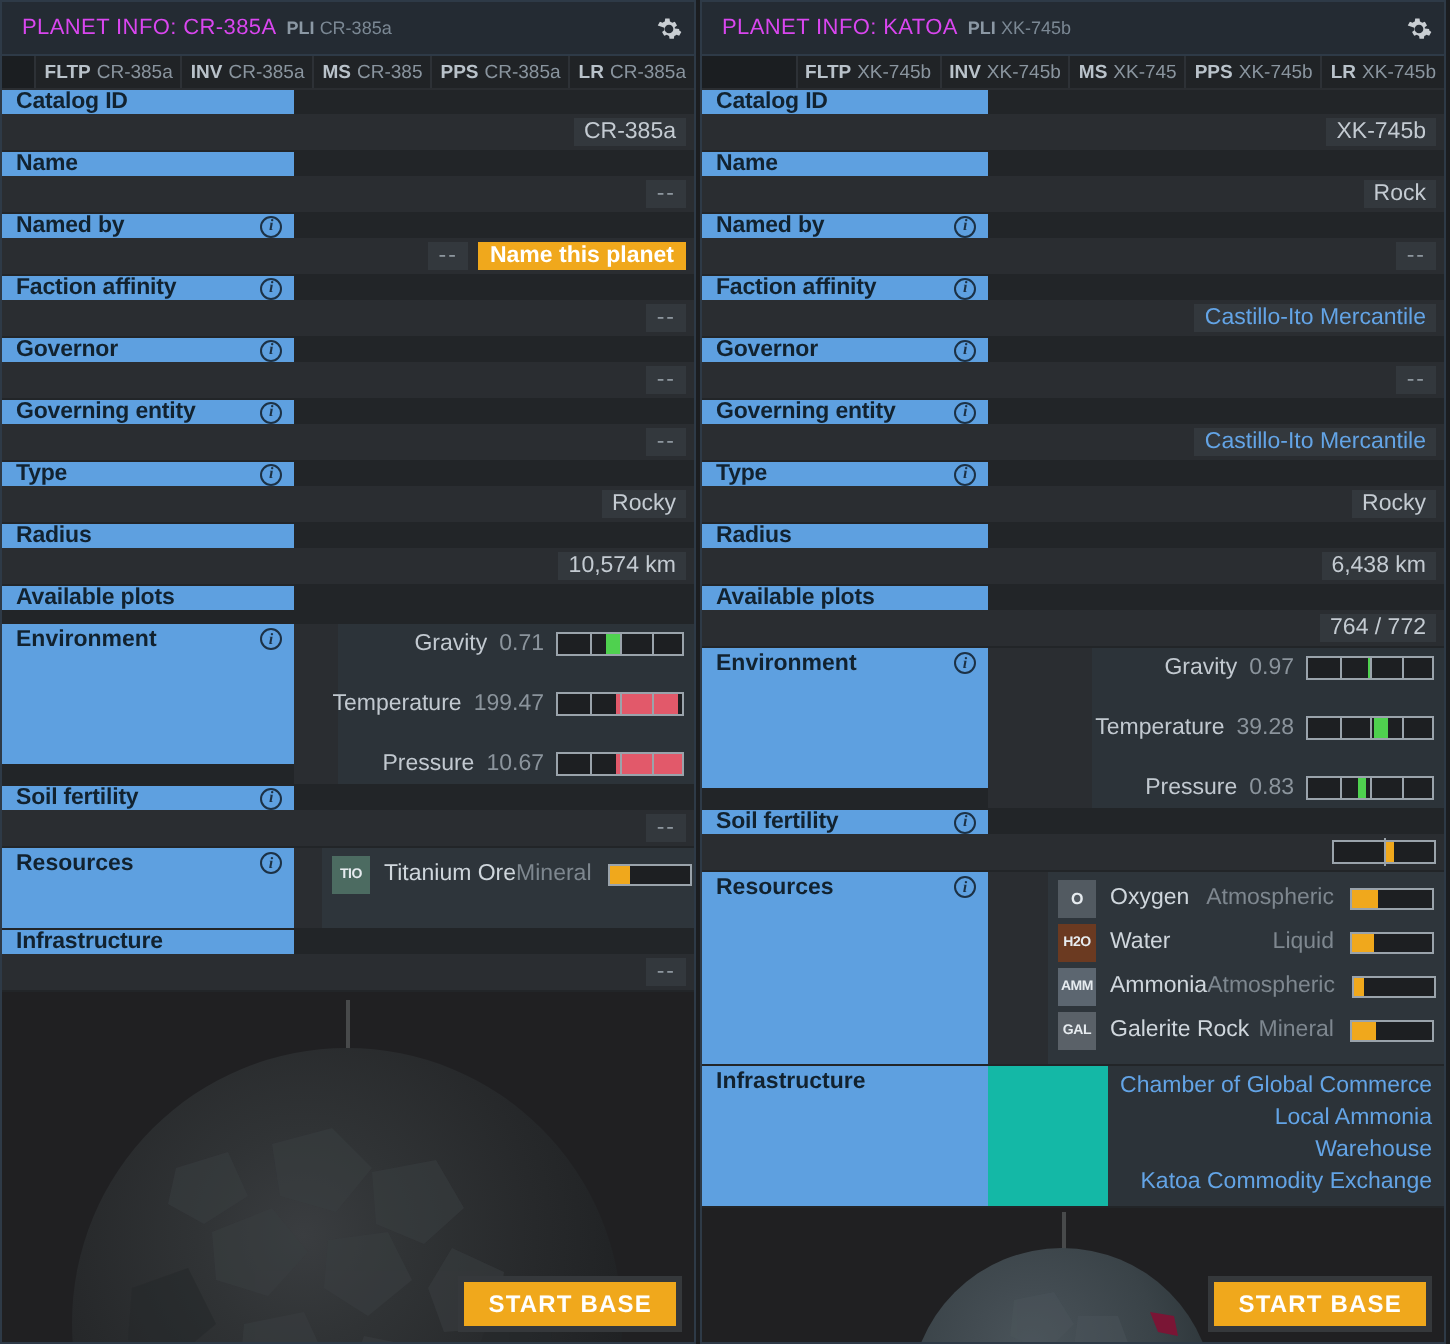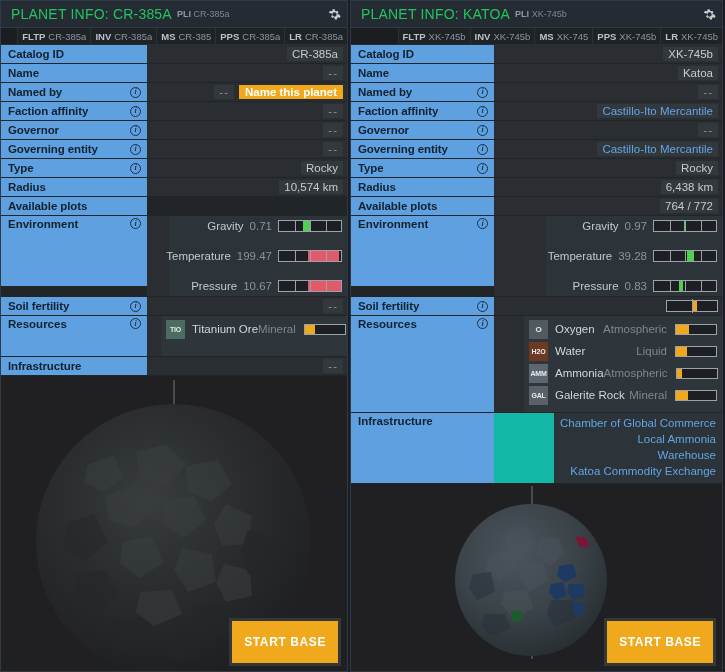--- a/index.html
+++ b/index.html
@@ -26,22 +26,22 @@
   .titlebar {
     height: 27px;
     background: #242b33;
     border-bottom: 1px solid #2e3a47;
     display: flex;
     align-items: center;
     padding: 0 6px 0 10px;
     flex: 0 0 auto;
   }
   .title-main {
-    color: #22c55e;
-    font-size: 14px;
+    color: #d946ef;
+    font-size: 11px;
     letter-spacing: 0.2px;
     white-space: nowrap;
   }
   .title-sub {
     color: #7b8894;
     font-size: 9px;
     margin-left: 5px;
     white-space: nowrap;
   }
   .title-sub .pli { color: #8b98a4; font-weight: bold; }
@@ -73,20 +73,21 @@
   }
   .idchip b { color: #b9c2ca; font-weight: bold; margin-right: 3px; font-size: 9.5px; }
 
   
   .rows { flex: 0 0 auto; }
   .row {
     display: flex;
     align-items: stretch;
     margin-bottom: 1px;
     min-height: 18px;
+    flex-direction: column;
   }
   .rowlabel {
     background: #5ea0e0;
     color: #12222f;
     font-size: 11.5px;
     font-weight: bold;
     display: flex;
     align-items: center;
     padding: 0 6px 0 7px;
     flex: 0 0 auto;
@@ -225,21 +226,21 @@
   .planet { position: absolute; border-radius: 50%; }
   .planet .facets { position: absolute; inset: 0; border-radius: 50%; overflow: hidden; }
 
   .startwrap {
     position: absolute; right: 6px; bottom: 5px;
     background: #35383b; padding: 3px;
   }
   .startbtn {
     background: #f0a81c; color: #ffffff;
     font-size: 12px; font-weight: bold; letter-spacing: .6px;
-    padding: 14px 12px; white-space: nowrap; border: none;
+    padding: 4px 12px; white-space: nowrap; border: none;
     font-family: "Liberation Sans", sans-serif;
   }
 </style>
 </head>
 <body>
 
 <div class="app">
 
   <div class="panel panel-left">
 
@@ -517,21 +518,21 @@
           </div>
         <div class="rowvalue">
             <span class="vtext">XK-745b</span>
           </div>
       </div>
       <div class="row">
         <div class="rowlabel">
             <span>Name</span>
           </div>
         <div class="rowvalue">
-            <span class="vtext">Katoa</span>
+            <span class="vtext">Rock</span>
           </div>
       </div>
       <div class="row">
         <div class="rowlabel">
             <span>Named by</span>
             <span class="info-i">i</span>
           </div>
         <div class="rowvalue">
             <span class="vtext dash">--</span>
           </div>

